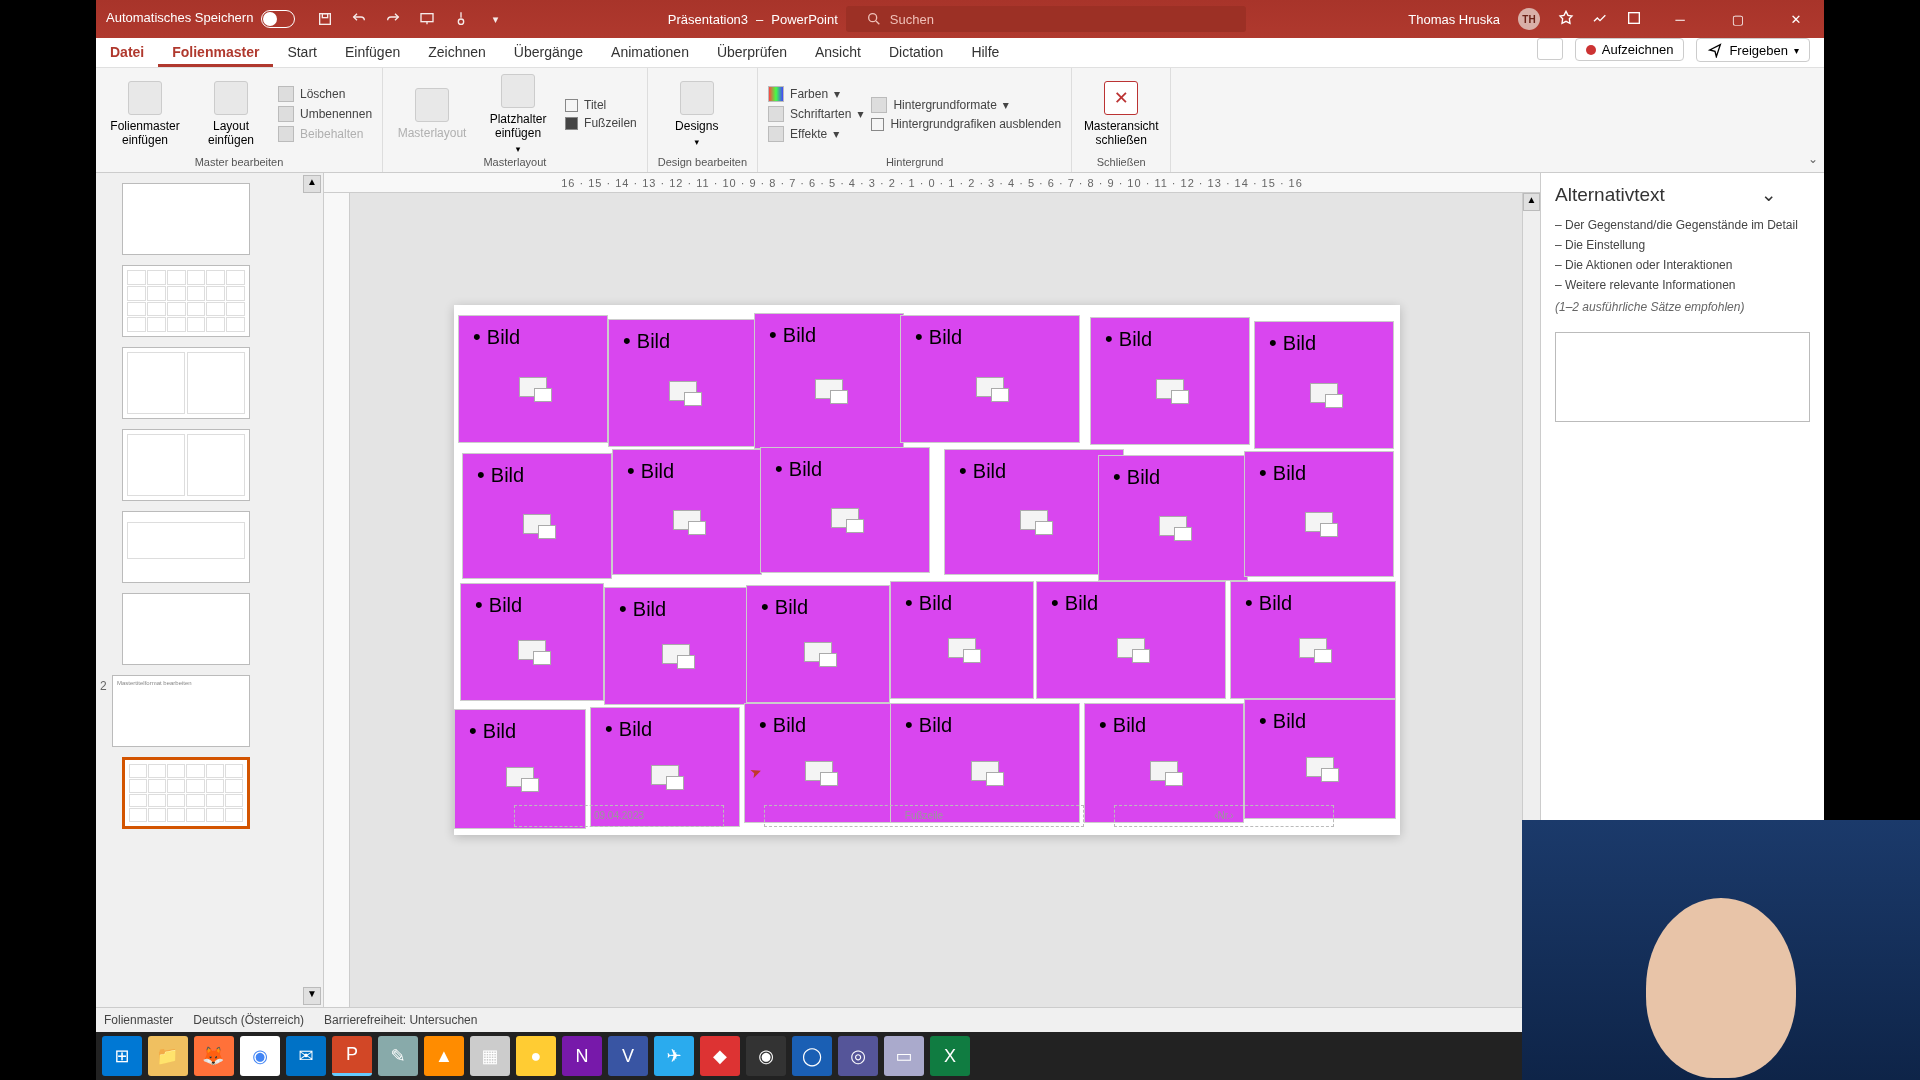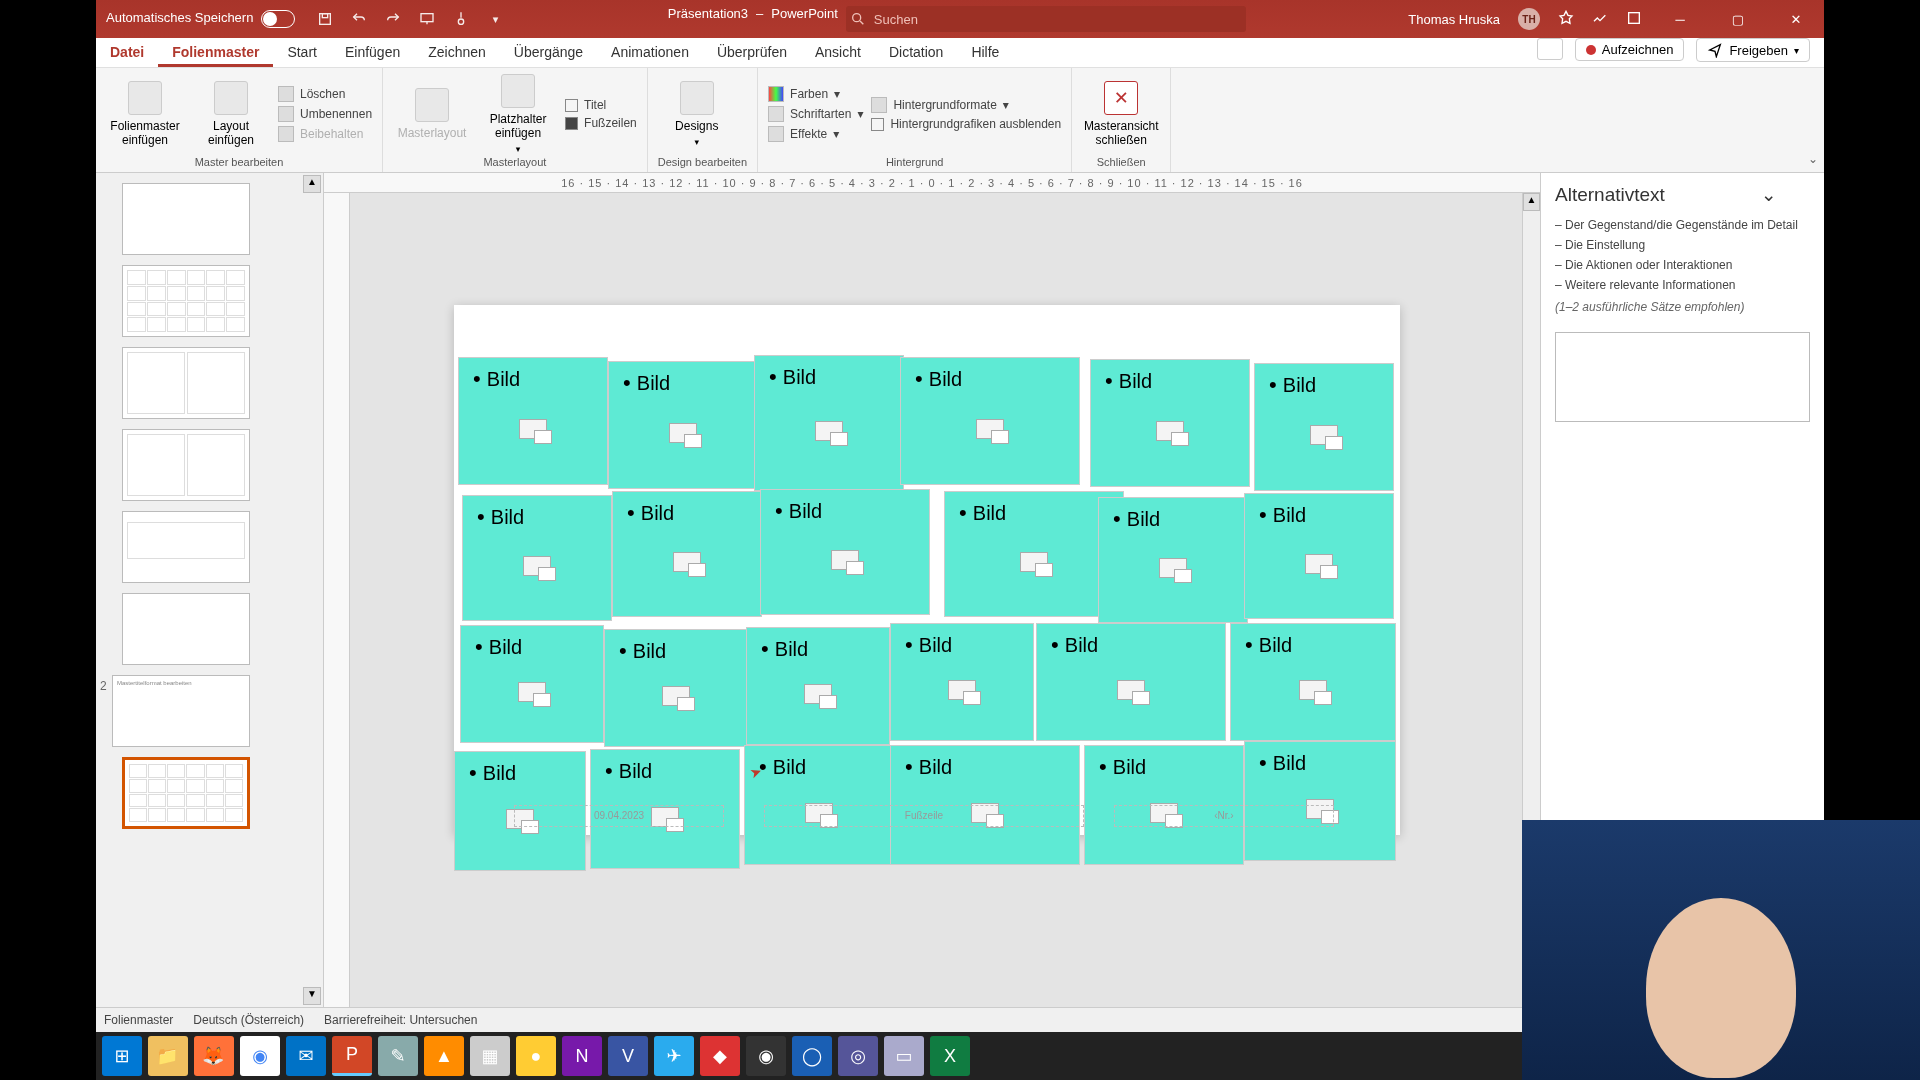--- a/index.html
+++ b/index.html
@@ -6,22 +6,22 @@
 body { background: #000; width: 1920px; height: 1080px; overflow: hidden; position: relative; }
 .app-window { position: absolute; left: 96px; top: 0; width: 1728px; height: 1032px; background: #fff; display: flex; flex-direction: column; }
 
 
 .title-bar { height: 38px; background: linear-gradient(#a8342a,#b0392e); display: flex; align-items: center; color: #fff; font-size: 13px; padding-left: 10px; }
 .autosave { display: flex; align-items: flex-start; gap: 8px; }
 .toggle { width: 34px; height: 18px; border: 1px solid #fff; border-radius: 9px; position: relative; }
 .toggle::after { content: ""; position: absolute; left: 1px; top: 1px; width: 14px; height: 14px; border-radius: 50%; background: #fff; }
 .qat-icons { display: flex; gap: 14px; margin-left: 20px; }
 .qat-icon { width: 20px; height: 20px; opacity: .9; display: flex; align-items: center; justify-content: center; }
-.title-center { flex: 1; text-align: center; display: flex; align-items: flex-start; justify-content: center; gap: 8px; }
-.search-box { flex: 0 0 400px; height: 26px; background: #9c3025; border-radius: 3px; display: flex; align-items: center; padding: 0 4px; color: #f0c0b8; gap: 8px; }
+.title-center { flex: 1; text-align: center; display: flex; align-items: center; justify-content: center; gap: 8px; }
+.search-box { flex: 0 0 400px; height: 26px; background: #9c3025; border-radius: 3px; display: flex; align-items: center; padding: 0 20px; color: #f0c0b8; gap: 8px; }
 .title-right { display: flex; align-items: center; gap: 18px; padding-right: 8px; }
 .avatar { width: 22px; height: 22px; border-radius: 50%; background: #d9b0a8; color: #6b2218; font-size: 10px; display: flex; align-items: center; justify-content: center; font-weight: bold; }
 .win-btn { width: 40px; height: 38px; display: flex; align-items: center; justify-content: center; color: #fff; }
 
 
 .menu-bar { height: 30px; background: #fff; display: flex; align-items: stretch; border-bottom: 1px solid #e0e0e0; font-size: 14px; }
 .menu-item { padding: 6px 14px 4px; color: #333; cursor: pointer; }
 .menu-item.file { color: #b0392e; font-weight: 600; }
 .menu-item.active { color: #b0392e; font-weight: 600; border-bottom: 3px solid #b0392e; }
 .menu-right { margin-left: auto; display: flex; align-items: flex-start; gap: 12px; padding-right: 14px; }
@@ -54,21 +54,21 @@
 .thumb-grid { display: grid; grid-template-columns: repeat(6,1fr); grid-template-rows: repeat(4,1fr); gap: 1px; height: 100%; }
 .thumb-grid > div { border: 1px solid #ddd; }
 
 
 .edit-area { flex: 1; display: flex; flex-direction: column; background: #e8e8e8; position: relative; }
 .h-ruler { height: 20px; background: #f8f8f8; border-bottom: 1px solid #ccc; font-size: 11px; color: #666; display: flex; align-items: center; justify-content: center; letter-spacing: 1px; }
 .edit-body { flex: 1; display: flex; }
 .v-ruler { width: 26px; background: #f8f8f8; border-right: 1px solid #ccc; font-size: 9px; color: #666; }
 .canvas-wrap { flex: 1; position: relative; overflow: hidden; background: #e4e4e4; }
 .slide { position: absolute; left: 104px; top: 112px; width: 946px; height: 530px; background: #fff; box-shadow: 0 2px 10px rgba(0,0,0,.2); }
-.bild-box { position: absolute; border: 1px solid #ccc; background: #5eead4; margin-top: 42px; }
+.bild-box { position: absolute; border: 1px solid #ccc; background: #d946ef; }
 .bild-label { position: absolute; top: 8px; left: 14px; font-size: 20px; color: #000; }
 .bild-label::before { content: "• "; font-size: 22px; }
 .pic-icon { position: absolute; top: 50%; left: 50%; transform: translate(-50%,-10%); width: 28px; height: 20px; border: 1px solid #aaa; background: #f4f4f4; }
 .pic-icon::after { content: ""; position: absolute; right: -6px; bottom: -6px; width: 16px; height: 12px; border: 1px solid #aaa; background: #fff; }
 .footer-ph { position: absolute; border: 1px dashed #bbb; font-size: 10px; color: #999; text-align: center; padding-top: 4px; }
 .cursor { position: absolute; left: 400px; top: 570px; width: 14px; height: 18px; }
 .cursor::before { content: "➤"; color: #c0392b; font-size: 14px; transform: rotate(-20deg); display: inline-block; }
 
 
 .v-scroll { width: 18px; background: #efefef; border-left: 1px solid #ccc; display: flex; flex-direction: column; }

